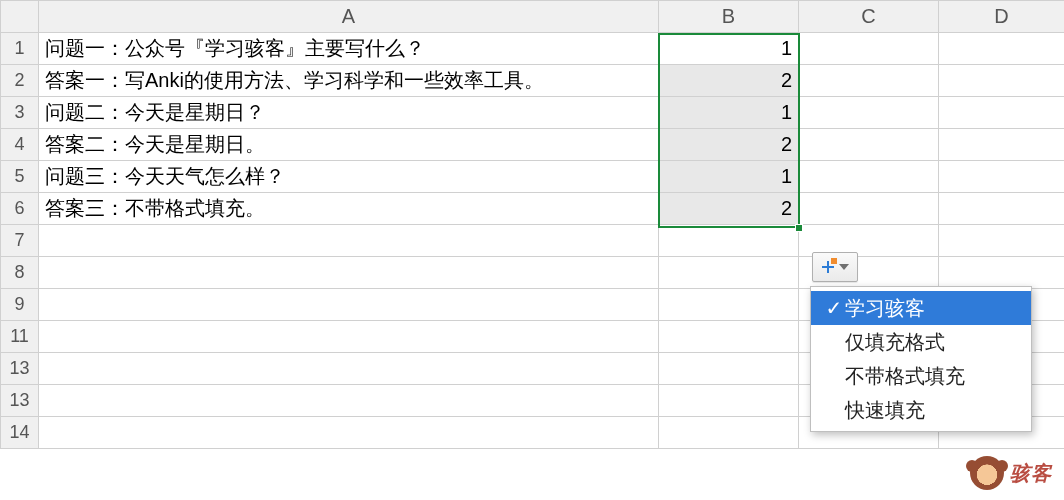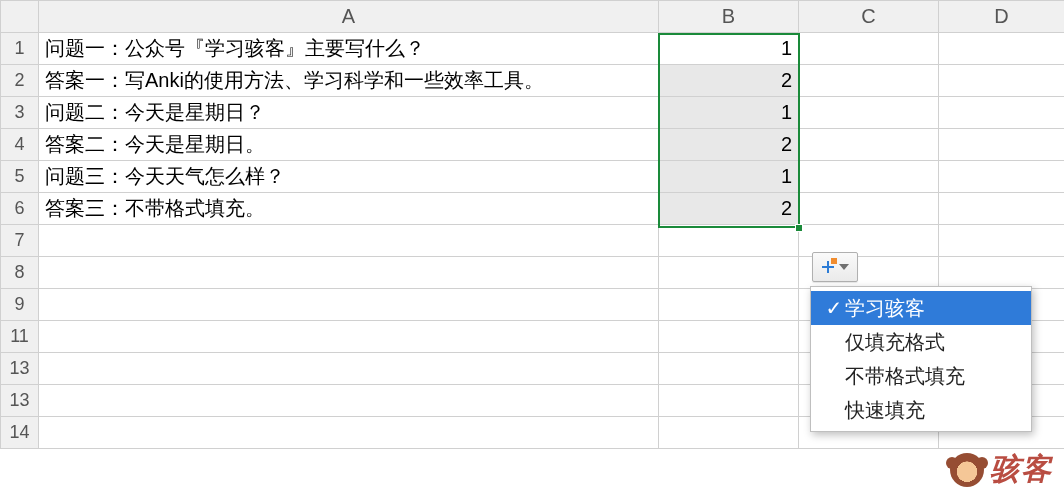--- a/index.html
+++ b/index.html
@@ -178,21 +178,21 @@
     position: absolute;
     width: 12px; height: 12px;
     background: #8b3a1e;
     border-radius: 50%;
     top: 4px;
   }
   .watermark .monkey::before { left: -4px; }
   .watermark .monkey::after { right: -4px; }
   .watermark-text {
     color: #b23a2e;
-    font-size: 30px;
+    font-size: 20px;
     font-weight: 600;
     font-style: italic;
     letter-spacing: 1px;
   }
 </style>
 </head>
 <body>
 
 <div class="sheet">
 

